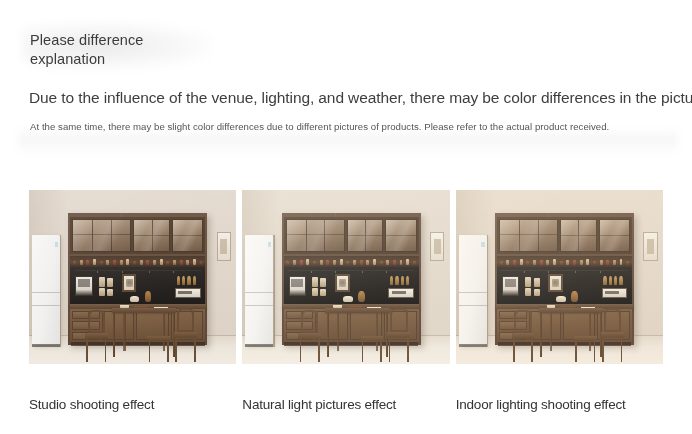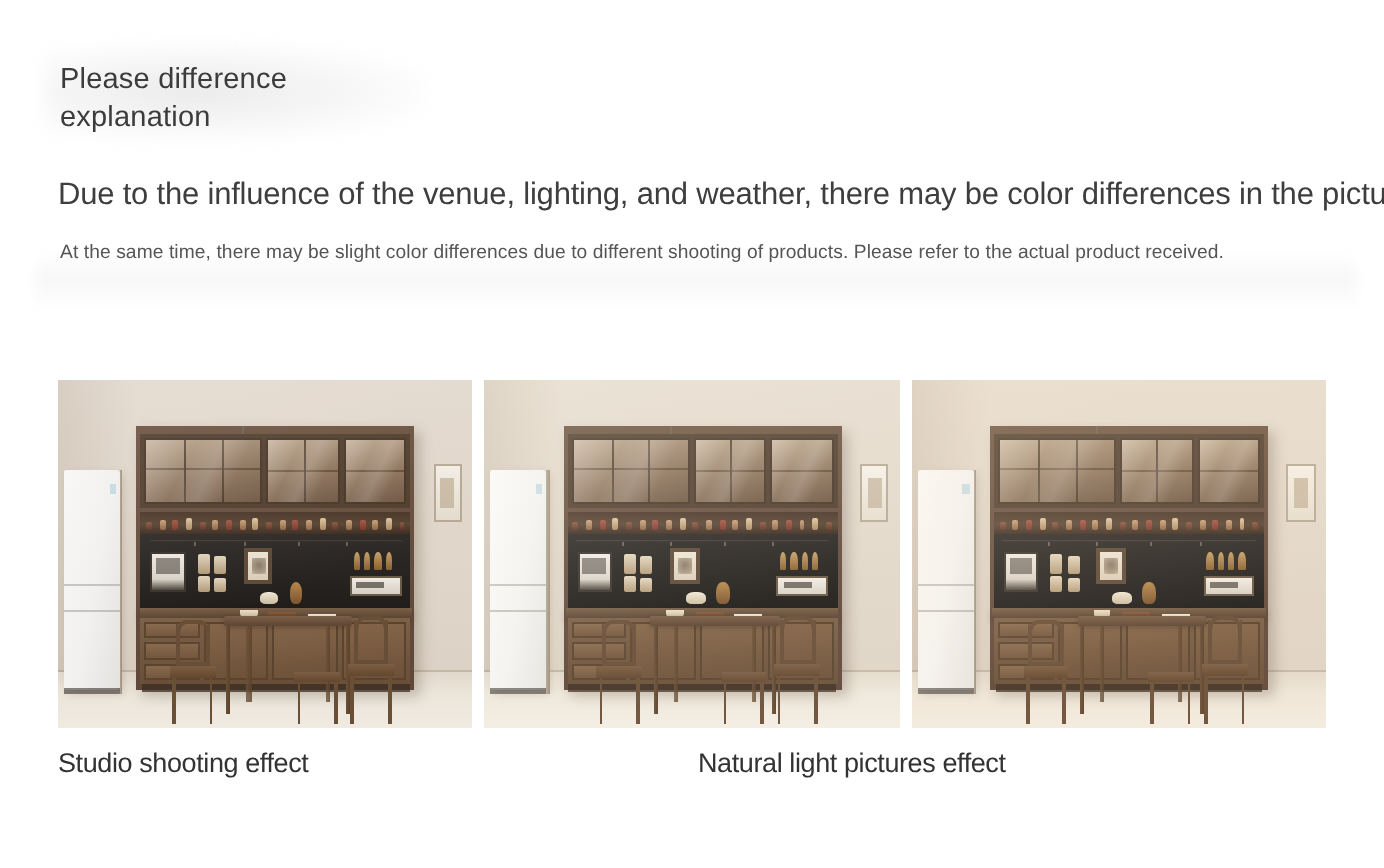--- a/index.html
+++ b/index.html
@@ -418,32 +418,33 @@
     display: flex;
     gap: 6px;
   }
   .caption {
     flex: 1 1 0;
     font-size: 13.5px;
     line-height: 20px;
     color: #333333;
     letter-spacing: -0.2px;
     white-space: nowrap;
+    margin-top: 23px;
   }
 </style>
 </head>
 <body>
 
 <div class="header-tint"></div>
 <div class="body-tint"></div>
 
 <div class="title">Please difference
 explanation</div>
 <div class="lead">Due to the influence of the venue, lighting, and weather, there may be color differences in the pictures,</div>
-<div class="sub">At the same time, there may be slight color differences due to different shooting of products. Please refer to the actual product received.</div>
+<div class="sub">At the same time, there may be slight color differences due to different pictures of products. Please refer to the actual product received.</div>
 
 <div class="strip">
 
   <div class="photo">
     <div class="photo-inner">
       <div class="wall"></div>
       <div class="wall-shadow"></div>
       <div class="floor"></div>
       <div class="floor-line"></div>
 
@@ -957,13 +958,14 @@
     </div>
     <div class="tone tone-indoor"></div>
     <div class="wash wash-indoor"></div>
   </div>
 
 </div>
 
 <div class="captions">
   <div class="caption">Studio shooting effect</div>
   <div class="caption">Natural light pictures effect</div>
+  <div class="caption">Indoor lighting shooting effect</div>
 </div>
 
 </body></html>

